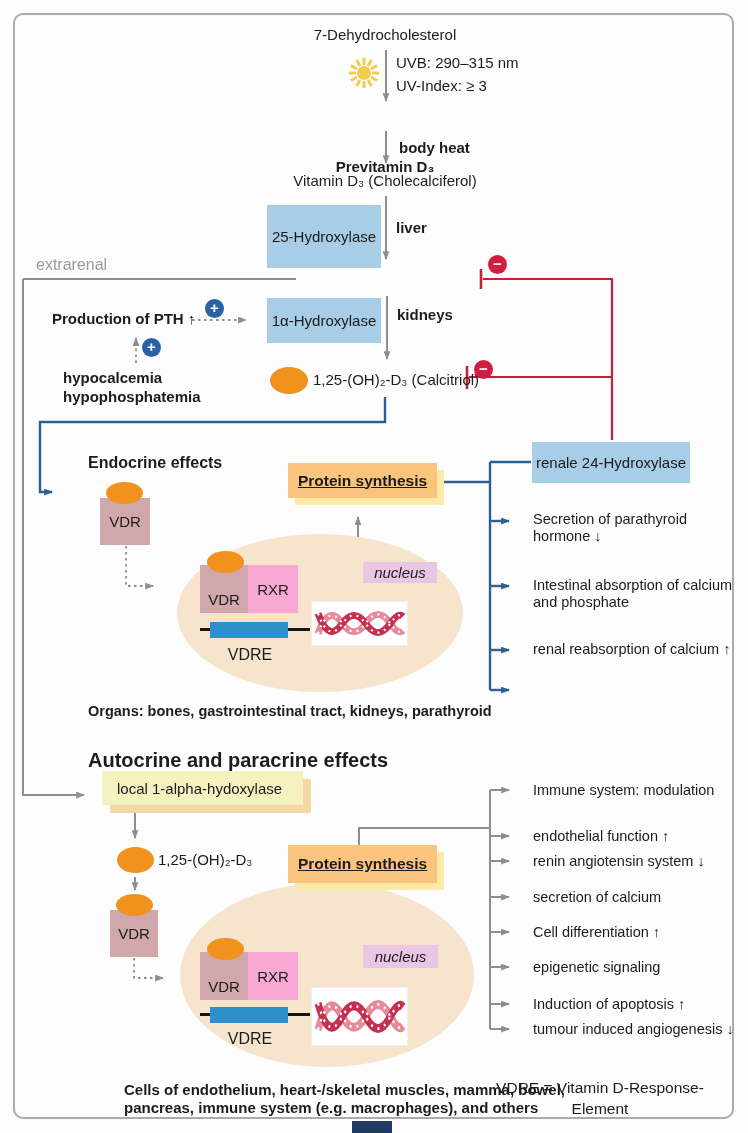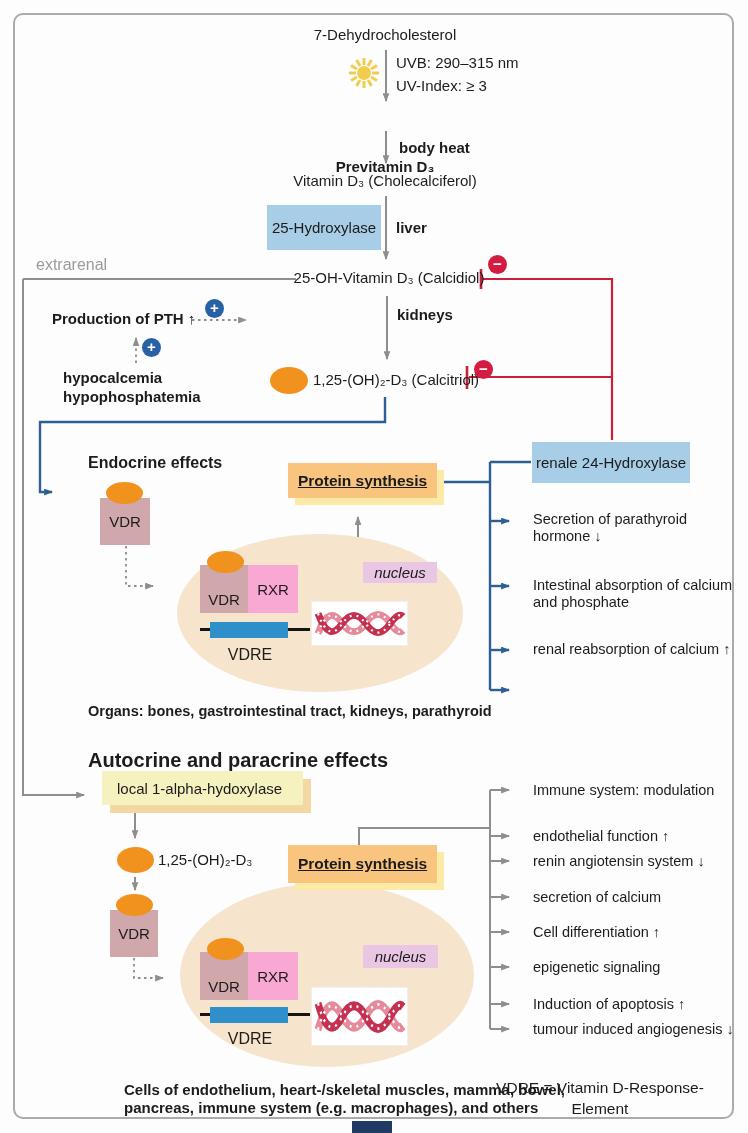--- a/index.html
+++ b/index.html
@@ -114,27 +114,27 @@
     </g>
     <circle cx="17" cy="17" r="7" fill="#f1cd4f"></circle>
   </svg>
 
   <div class="t" style="left:396px;top:54px;">UVB: 290–315 nm</div>
   <div class="t" style="left:396px;top:77px;">UV-Index: ≥ 3</div>
   <div class="t b cx" style="left:385px;top:110px;margin-top:48px;">Previtamin D₃</div>
   <div class="t b" style="left:399px;top:139px;">body heat</div>
   <div class="t cx" style="left:385px;top:172px;">Vitamin D₃ (Cholecalciferol)</div>
 
-  <div class="bx blue" style="left:267px;top:205px;width:114px;height:45px;">25-Hydroxylase</div>
+  <div class="bx blue" style="left:267px;top:205px;width:114px;height:63px;">25-Hydroxylase</div>
   <div class="t b" style="left:396px;top:219px;">liver</div>
 
-  <div class="t cx" style="left:389px;top:269px;">25-OH-Vitamin D₃ (Calcidiol)</div>
   <div class="t gray" style="left:36px;top:256px;font-size:16px;">extrarenal</div>
 
   <div class="t b" style="left:52px;top:310px;">Production of PTH ↑</div>
+  <div class="bx blue" style="left:267px;top:298px;width:114px;height:45px;">1α-Hydroxylase</div>
   <div class="t b" style="left:397px;top:306px;">kidneys</div>
   <div class="t b" style="left:63px;top:369px;">hypocalcemia</div>
   <div class="t b" style="left:63px;top:388px;">hypophosphatemia</div>
 
   <div class="oell" style="left:270px;top:367px;width:38px;height:27px;"></div>
   <div class="t" style="left:313px;top:371px;">1,25-(OH)₂-D₃ (Calcitriol)</div>
 
   <div class="bx blue" style="left:532px;top:442px;width:158px;height:41px;">renale 24-Hydroxylase</div>
 
   <div class="sign plus" style="left:205px;top:299px;">+</div>

